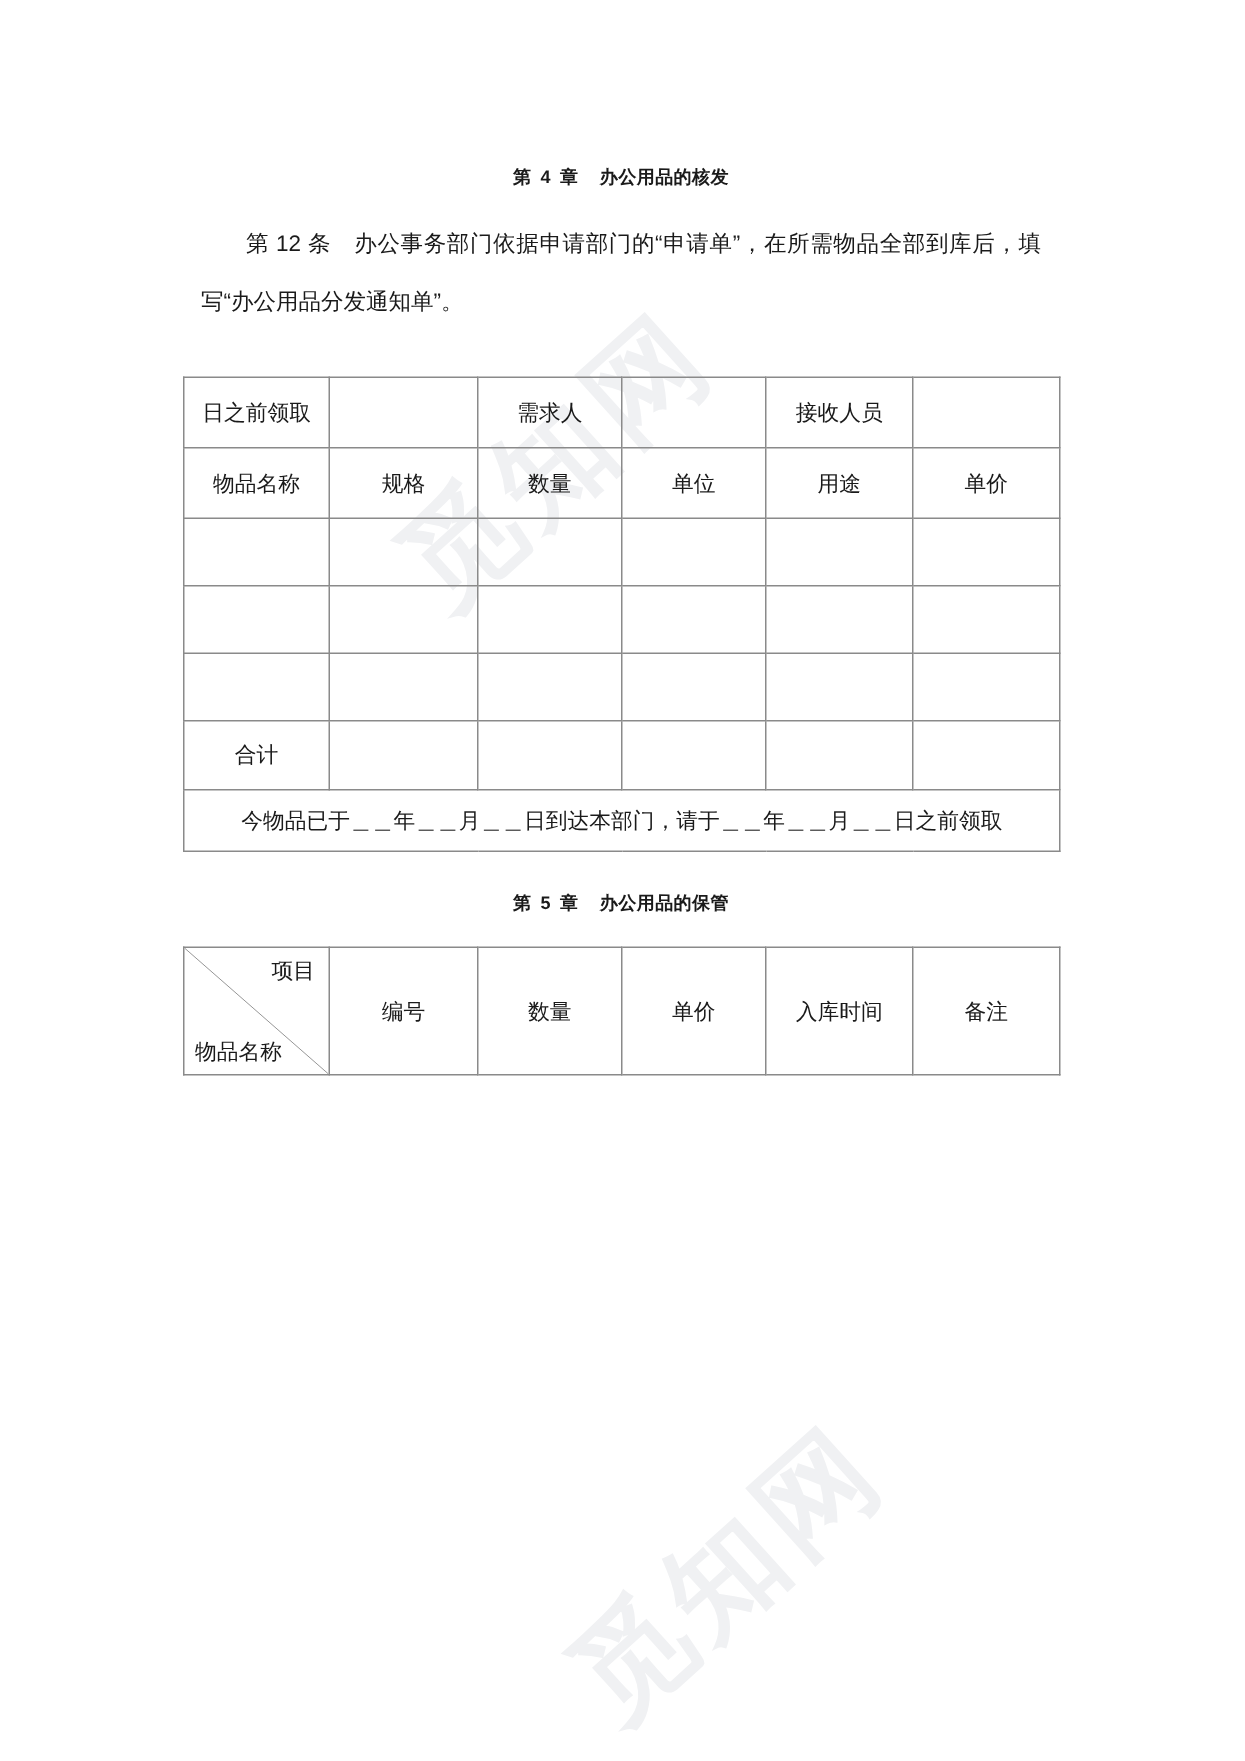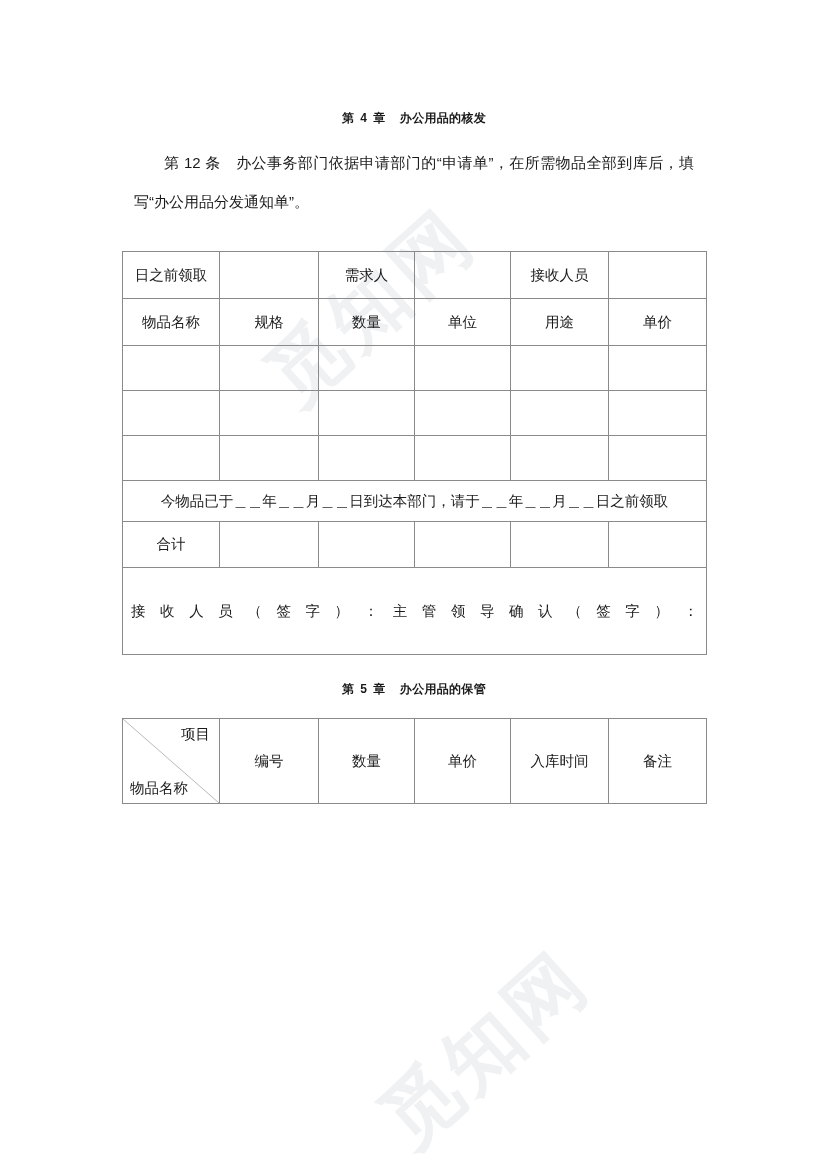--- a/index.html
+++ b/index.html
@@ -223,34 +223,29 @@
         </tr>
         <tr>
           <td class="blank-row"></td>
           <td class="blank-row"></td>
           <td class="blank-row"></td>
           <td class="blank-row"></td>
           <td class="blank-row"></td>
           <td class="blank-row"></td>
         </tr>
         <tr>
+          <td class="total-row">合计</td>
+          <td class="total-row"></td>
+          <td class="total-row"></td>
+          <td class="total-row"></td>
+          <td class="total-row"></td>
+          <td class="total-row"></td>
+        </tr>
+        <tr>
           <td class="notice" colspan="6">今物品已于＿＿年＿＿月＿＿日到达本部门，请于＿＿年＿＿月＿＿日之前领取</td>
-        </tr>
-        <tr>
-          <td class="total-row">合计</td>
-          <td class="total-row"></td>
-          <td class="total-row"></td>
-          <td class="total-row"></td>
-          <td class="total-row"></td>
-          <td class="total-row"></td>
-        </tr>
-        <tr>
-          <td class="sign" colspan="6">
-            <span class="sign-line"><span>接收人员（签字）：</span><span>主管领导确认（签字）：</span></span>
-          </td>
         </tr>
       </tbody>
     </table>
 
     <div class="spacer-14"></div>
 
 
 
     <h2 class="chapter" style="line-height:39px;">
       <span class="cno">第 5 章</span><span class="gap"></span><span>办公用品的保管</span>

